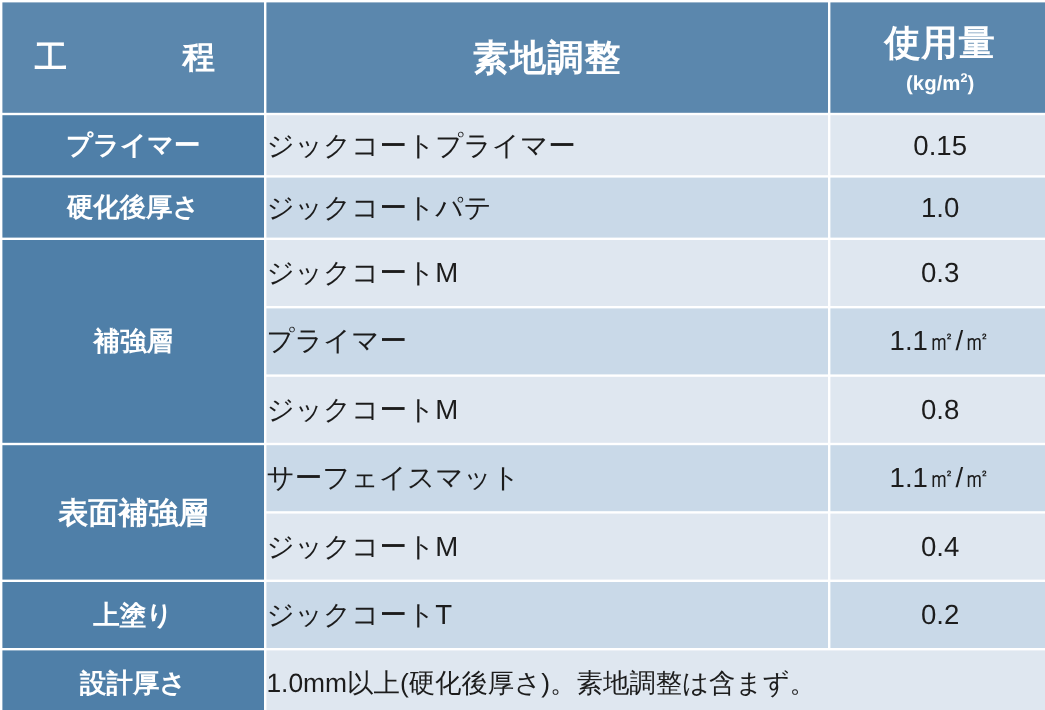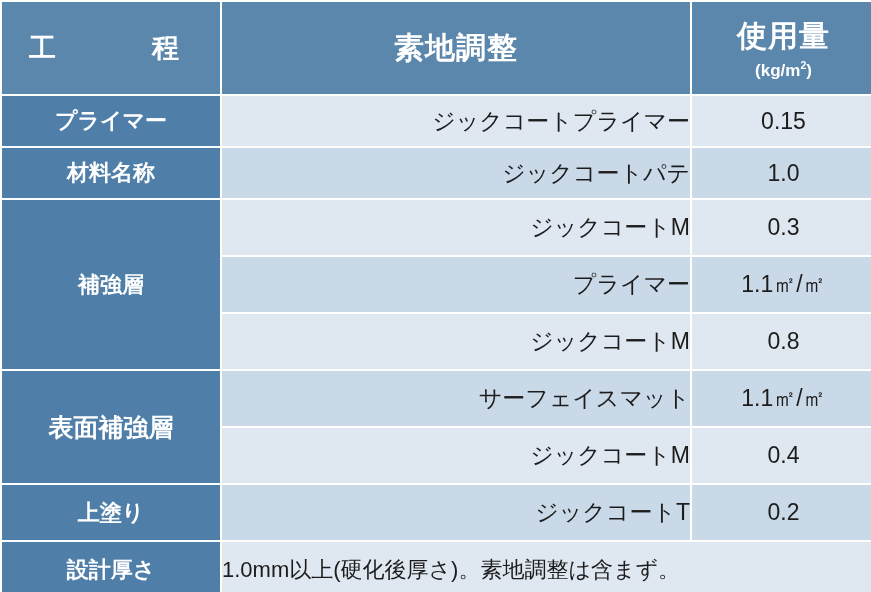--- a/index.html
+++ b/index.html
@@ -61,23 +61,23 @@
     font-weight: bold;
   }
   .proc-sm { font-size: 25px; font-family: Liberation Serif, serif; }
 
   
   .mat {
     background: #dfe7f0;
     color: #1c1c1c;
     font-size: 23px;
     padding-left: 14px;
-    text-align: right;
+    text-align: left;
   }
-  .mat.alt { background: #c9d9e8; padding-left: 16px; }
+  .mat.alt { background: #c9d9e8; }
 
   
   .amt {
     background: #dfe7f0;
     color: #1c1c1c;
     font-size: 23px;
     text-align: center;
   }
   .amt.alt { background: #c9d9e8; }
 
@@ -118,21 +118,21 @@
       </th>
     </tr>
 
     <tr style="height:50px;">
       <td class="proc">プライマー</td>
       <td class="mat">ジックコートプライマー</td>
       <td class="amt">0.15</td>
     </tr>
 
     <tr style="height:50px;">
-      <td class="proc">材料名称</td>
+      <td class="proc">硬化後厚さ</td>
       <td class="mat alt">ジックコートパテ</td>
       <td class="amt alt">1.0</td>
     </tr>
 
     <tr style="height:55px;">
       <td class="proc" rowspan="3">補強層</td>
       <td class="mat">ジックコートM</td>
       <td class="amt">0.3</td>
     </tr>
     <tr style="height:55px;">

